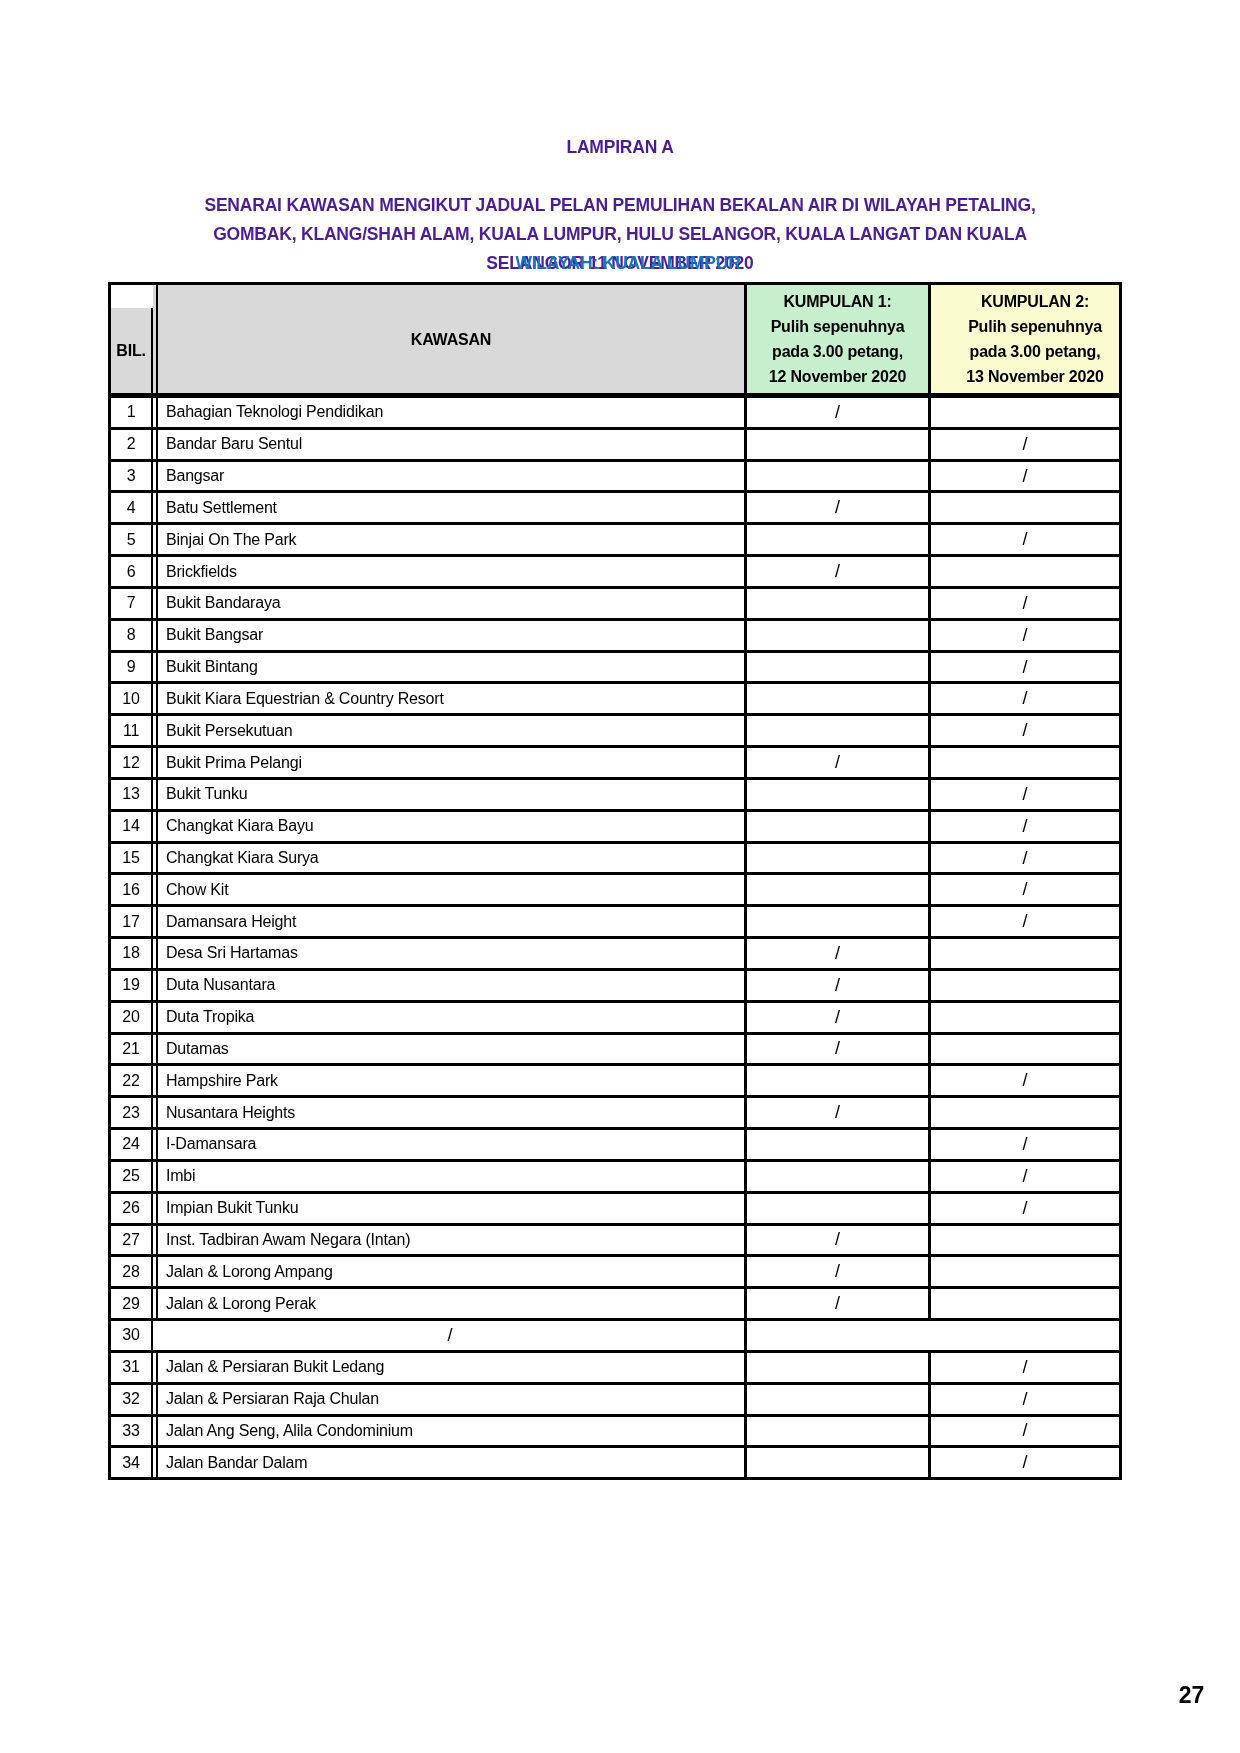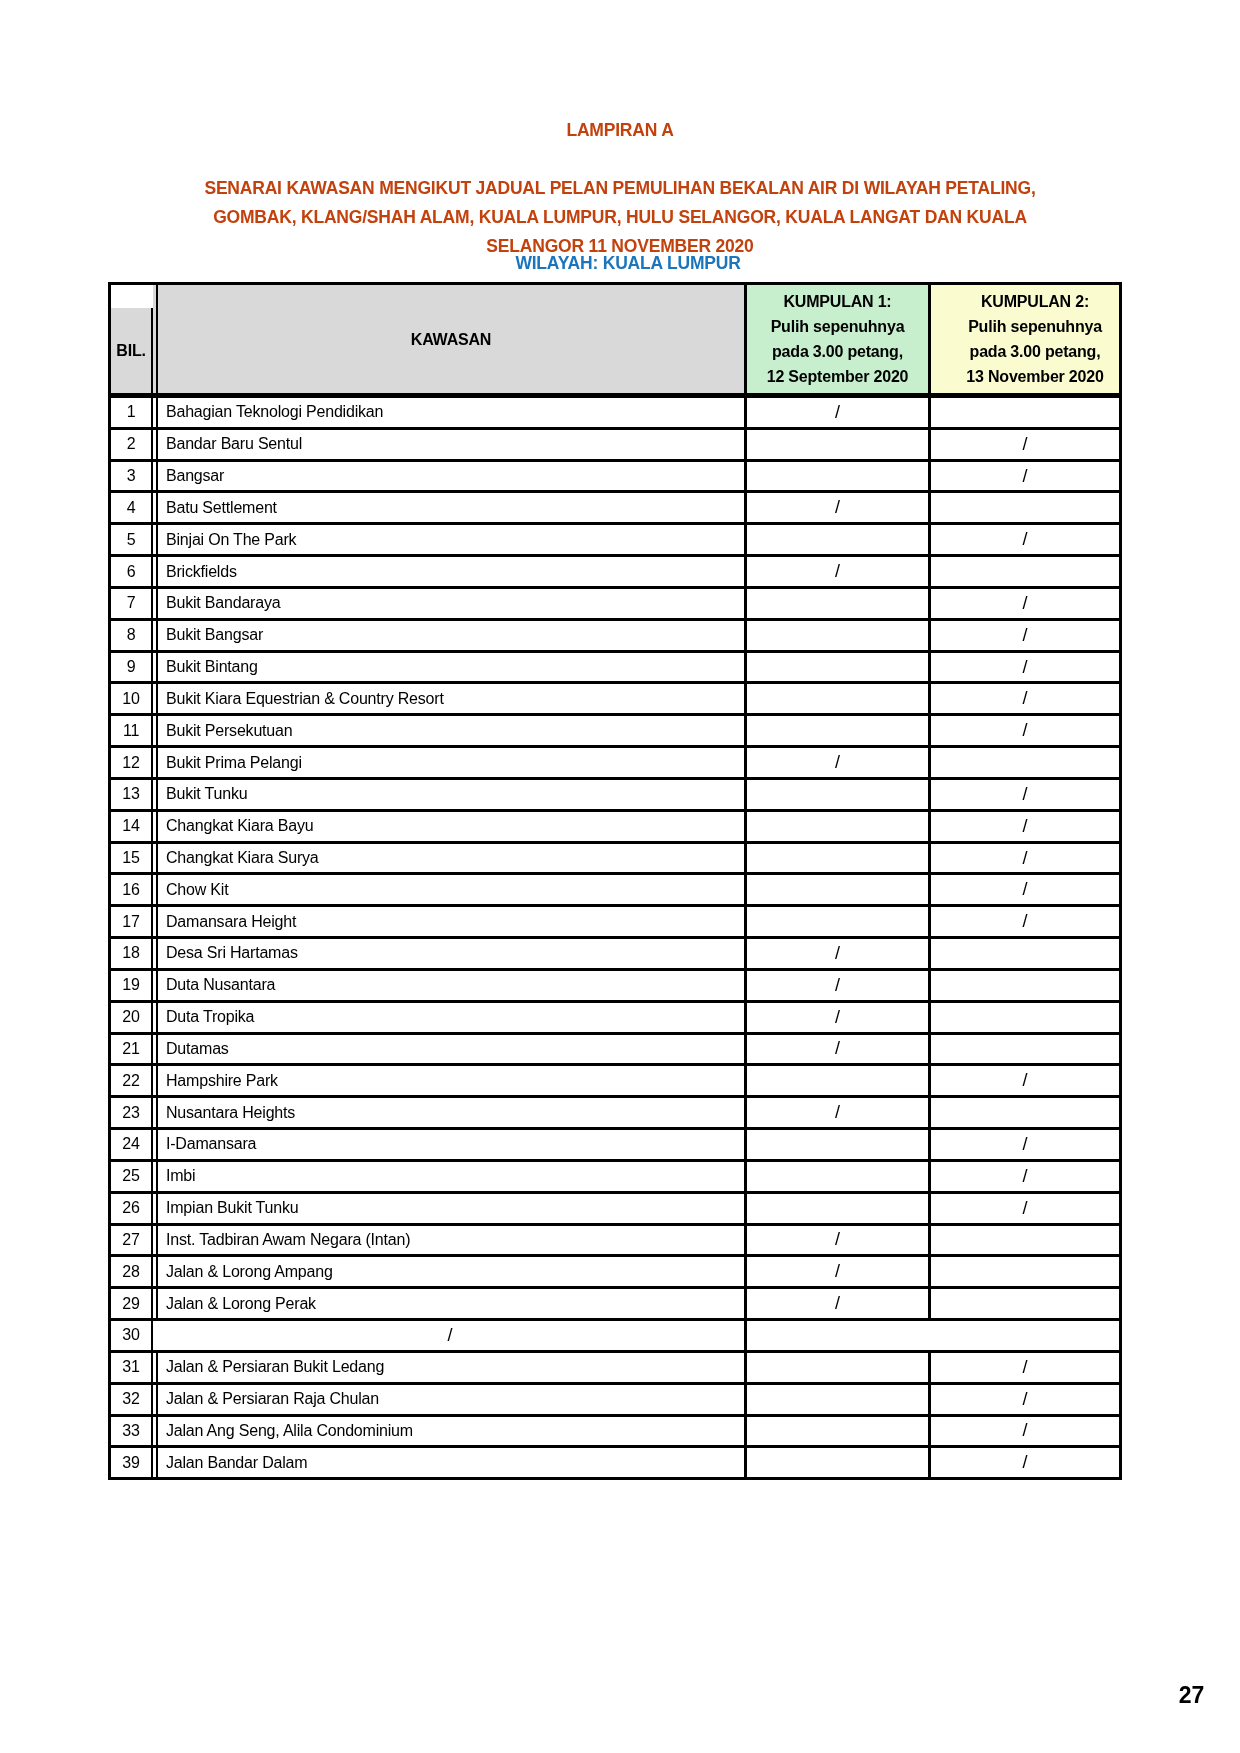--- a/index.html
+++ b/index.html
@@ -14,28 +14,28 @@
   .page{
     position:relative;
     width:1240px;height:1753px;
     background:#ffffff;
     font-family:"Liberation Sans","DejaVu Sans",sans-serif;
     color:#000;
     overflow:hidden;
   }
   .title-block{
     position:absolute;
-    top:87px;left:0;width:100%;
+    top:104px;left:0;width:100%;
     text-align:center;
     font-weight:bold;
     font-size:17.5px;
     line-height:29px;
     letter-spacing:-0.2px;
     white-space:pre-line;
-    color:#c2410c;
+    color:#4c1d95;
   }
   .subtitle{
     position:absolute;
     top:253px;left:8px;width:100%;
     text-align:center;
     font-weight:bold;
     font-size:17.5px;
     color:var(--subtitle-blue);
     letter-spacing:-0.2px;
   }
@@ -112,21 +112,21 @@
   <div class="subtitle">WILAYAH: KUALA LUMPUR</div>
 
   <div class="watertable">
     <div class="thead">
       <div class="th bil">BIL.</div>
       <div class="th spacer"></div>
       <div class="th kawasan">KAWASAN</div>
       <div class="th k1">KUMPULAN 1:
 Pulih sepenuhnya
 pada 3.00 petang,
-12 September 2020</div>
+12 November 2020</div>
       <div class="th k2">KUMPULAN 2:
 Pulih sepenuhnya
 pada 3.00 petang,
 13 November 2020</div>
     </div>
     <div class="tbody">
   <div class="row">
     <div class="td bil">1</div>
     <div class="td spacer"></div>
     <div class="td kawasan">Bahagian Teknologi Pendidikan</div>
@@ -383,21 +383,21 @@
 
   <div class="row">
     <div class="td bil">33</div>
     <div class="td spacer"></div>
     <div class="td kawasan">Jalan Ang Seng, Alila Condominium</div>
     <div class="td k1"></div>
     <div class="td k2">/</div>
   </div>
 
   <div class="row">
-    <div class="td bil">39</div>
+    <div class="td bil">34</div>
     <div class="td spacer"></div>
     <div class="td kawasan">Jalan Bandar Dalam</div>
     <div class="td k1"></div>
     <div class="td k2">/</div>
   </div>
 </div>
   </div>
 
   <div class="page-number">27</div>
 

